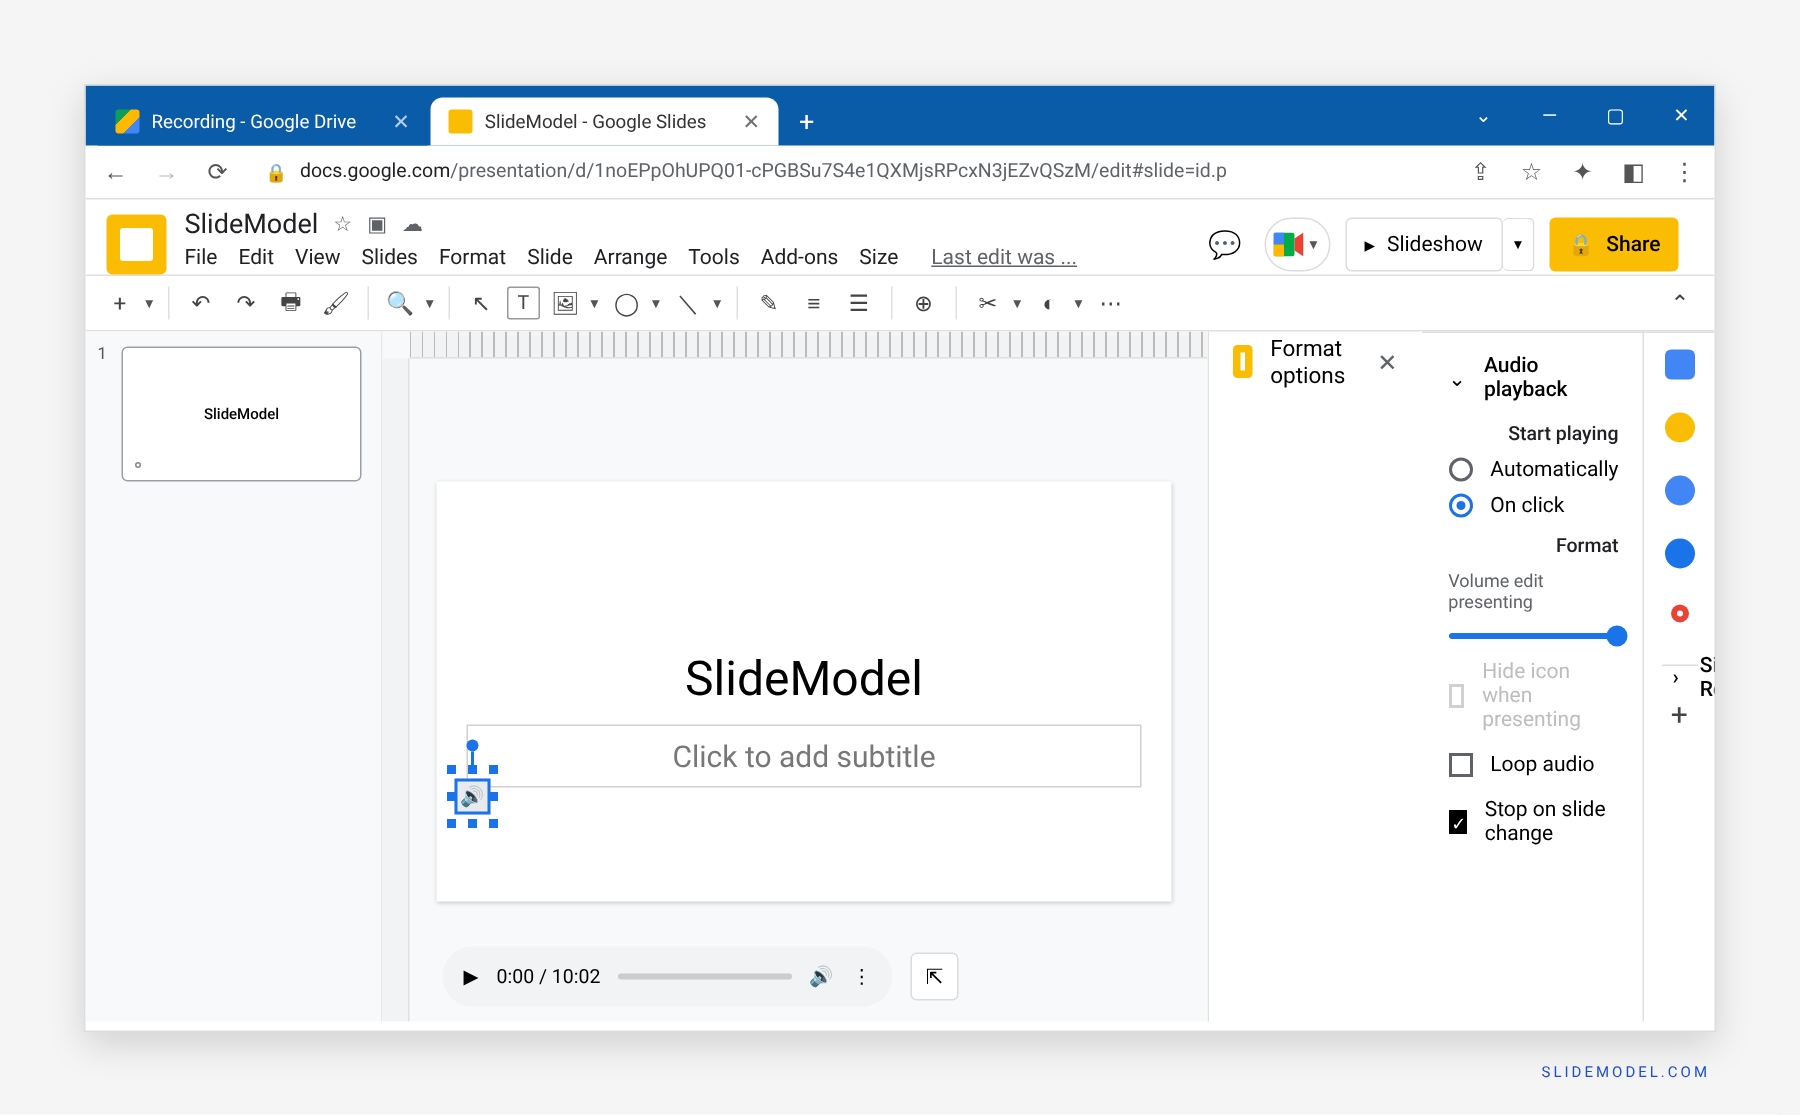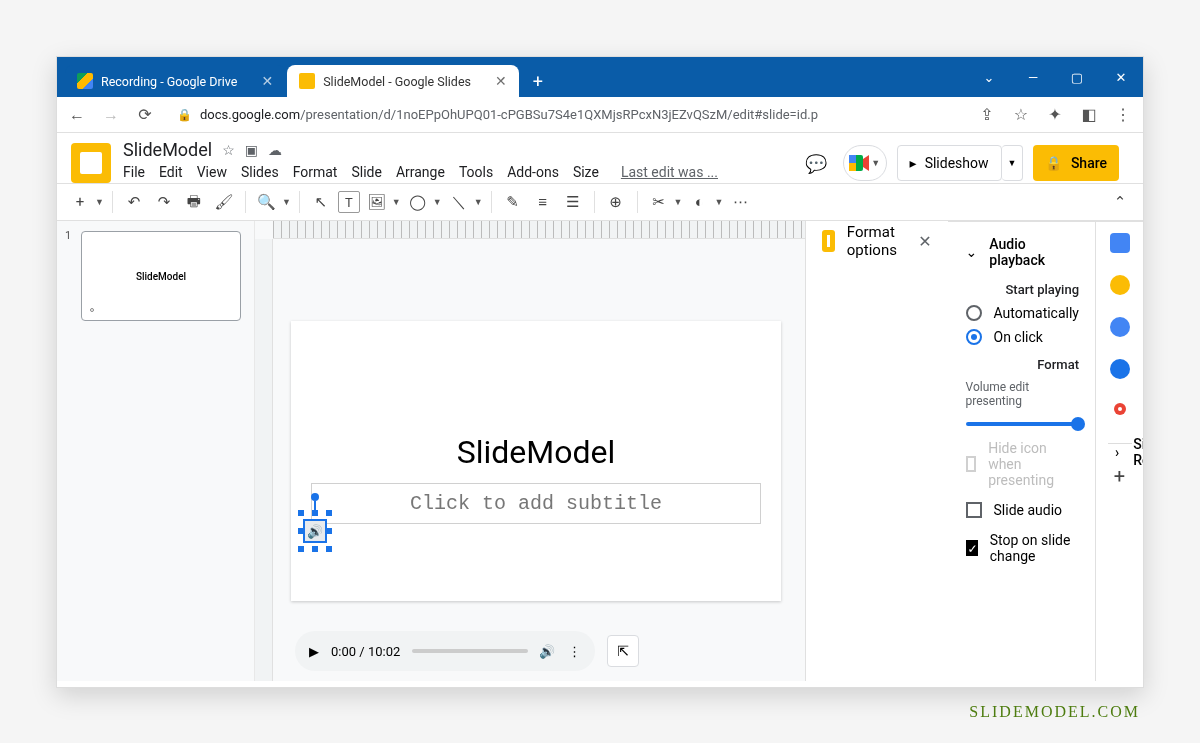--- a/index.html
+++ b/index.html
@@ -51,21 +51,21 @@
   .thumbs { width: 198px; background: #f8f9fa; padding: 10px 12px; border-right: 1px solid #e8e8e8; }
   .thumbcard { position: relative; }
   .thumbnum { position: absolute; left: -4px; top: -2px; font-size: 11px; color: #555; }
   .thumb { margin-left: 12px; width: 160px; height: 90px; border: 1.5px solid #9aa0a6; border-radius: 4px; background: #fff; display: flex; flex-direction: column; align-items: center; justify-content: center; font-size: 10px; font-weight: 500; position: relative; }
   .thumb .dot { position: absolute; left: 8px; bottom: 8px; width: 4px; height: 4px; border: 1px solid #888; border-radius: 50%; }
   .canvaswrap { flex: 1; position: relative; background: #f8f9fa; overflow: hidden; }
   .rulervwrap { position: absolute; left: 0; top: 18px; bottom: 0; width: 18px; background: #f1f3f4; border-right: 1px solid #e0e0e0; }
   .rulerh { position: absolute; left: 18px; right: 0; top: 0; height: 18px; background: #f1f3f4; background-image: repeating-linear-gradient(to right, #bbb 0 1px, transparent 1px 8px); border-bottom: 1px solid #e0e0e0; }
   .slide { position: absolute; left: 36px; top: 100px; width: 490px; height: 280px; background: #fff; box-shadow: 0 1px 3px rgba(0,0,0,0.2); }
   .slidetitle { text-align: center; font-size: 32px; font-weight: 400; margin-top: 112px; }
-  .subtitlebox { margin: 12px 20px 0 20px; border: 1px solid #d0d0d0; padding: 8px; text-align: center; font-size: 20px; color: #777; font-family: Liberation Mono, monospace; }
+  .subtitlebox { margin: 12px 20px 0 20px; border: 1px solid #d0d0d0; padding: 8px; text-align: center; font-size: 20px; color: #777; }
   .audioicon { position: absolute; left: 12px; bottom: 58px; width: 24px; height: 24px; background: #e8eaed; border: 2px solid #1a73e8; display: flex; align-items: center; justify-content: center; font-size: 13px; }
   .selh { position: absolute; width: 6px; height: 6px; background: #1a73e8; }
   .selh.tl { left: 7px; bottom: 85px; } .selh.tc { left: 21px; bottom: 85px; } .selh.tr { left: 35px; bottom: 85px; }
   .selh.ml { left: 7px; bottom: 67px; } .selh.mr { left: 35px; bottom: 67px; }
   .selh.bl { left: 7px; bottom: 49px; } .selh.bc { left: 21px; bottom: 49px; } .selh.br { left: 35px; bottom: 49px; }
   .rotline { position: absolute; left: 23px; bottom: 88px; width: 2px; height: 12px; background: #1a73e8; }
   .rothandle { position: absolute; left: 20px; bottom: 100px; width: 8px; height: 8px; background: #1a73e8; border-radius: 50%; }
   .player { position: absolute; left: 40px; bottom: 10px; width: 300px; height: 40px; background: #f1f3f4; border-radius: 20px; display: flex; align-items: center; padding: 0 14px; gap: 12px; font-size: 13px; }
   .player .track { flex: 1; height: 4px; background: #ccc; border-radius: 2px; position: relative; }
   .popout { position: absolute; left: 352px; bottom: 14px; width: 32px; height: 32px; border: 1px solid #dadce0; border-radius: 4px; display: flex; align-items: center; justify-content: center; background: #fff; font-size: 14px; }
@@ -88,21 +88,21 @@
   .chk.disabled { color: #bdbdbd; }
   .chk.disabled .b { border-color: #d0d0d0; }
   .chk.checked .b { background: #000; border-color: #000; position: relative; }
   .chk.checked .b::after { content: "✓"; color: #fff; position: absolute; inset: 0; font-size: 12px; text-align: center; line-height: 14px; }
   .collapsed { border-top: 1px solid #e0e0e0; padding: 16px 18px; display: flex; align-items: center; gap: 14px; font-size: 14px; font-weight: 500; }
   .fmticon { width: 22px; height: 22px; background: #fbbc04; border-radius: 3px; display: inline-block; position: relative; }
   .fmticon::after { content: ""; position: absolute; inset: 5px; background: #fff; }
   
   .rail { width: 48px; border-left: 1px solid #e0e0e0; display: flex; flex-direction: column; align-items: center; padding-top: 12px; gap: 22px; }
   .railicon { width: 20px; height: 20px; border-radius: 4px; }
-  .watermark { position: absolute; right: 60px; bottom: 22px; font-size: 16px; letter-spacing: 2px; color: #4d7c0f; font-family: Liberation Serif, serif; }
+  .watermark { position: absolute; right: 60px; bottom: 22px; font-size: 10px; letter-spacing: 2px; color: #1d4ed8; }
 </style>
 </head>
 <body>
 
 <div class="window">
 
   <div class="titlebar">
     <div class="tabs">
       <div class="tab inactive">
         <span class="favicon" style="background:linear-gradient(135deg,#0f9d58 33%,#ffba00 33% 66%,#4285f4 66%);"></span>
@@ -286,21 +286,21 @@
         <div class="sub">Volume edit presenting</div>
         <div class="slider">
             <div class="knob"></div>
           </div>
         <div class="chk disabled">
           <span class="b"></span>
           <span>Hide icon when presenting</span>
         </div>
         <div class="chk">
           <span class="b"></span>
-          <span>Slide audio</span>
+          <span>Loop audio</span>
         </div>
         <div class="chk checked">
           <span class="b"></span>
           <span>Stop on slide change</span>
         </div>
       </div>
       <div class="collapsed">
         <span>›</span>
         <span>Size &amp; Rotation</span>
       </div>

